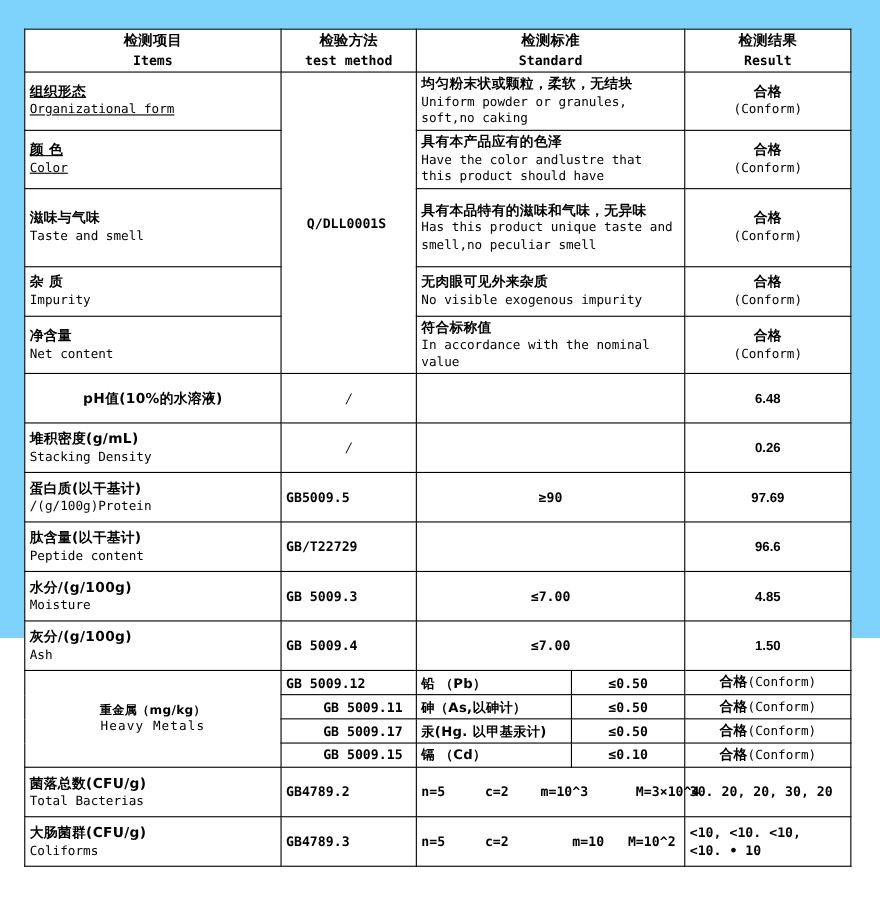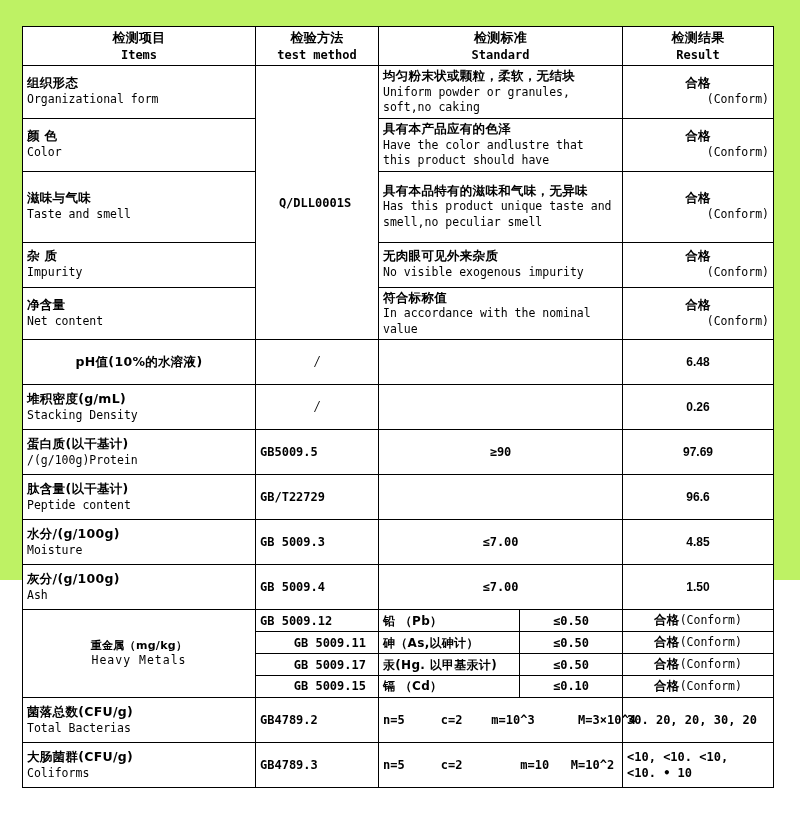--- a/index.html
+++ b/index.html
@@ -11,21 +11,21 @@
     width: 800px;
     height: 822px;
     font-family: "DejaVu Sans", "Liberation Sans", sans-serif;
     color: #000000;
     overflow: hidden;
   }
   #sheet {
     position: relative;
     width: 800px;
     height: 580px;
-    background: #bef264;
+    background: #7dd3fc;
   }
   table.report {
     position: absolute;
     left: 22px;
     top: 26px;
     width: 751px;
     border-collapse: collapse;
     table-layout: fixed;
     background: #fff;
   }
@@ -67,21 +67,21 @@
 
   .center { text-align: center; margin-left: 47px; }
   .pad-l  { padding-left: 10px; margin-top: 20px; }
 
   .std-cell .cn { display: block; }
   .std-cell .en { display: block; }
   .std-cell { padding-left: 5px; padding-right: 4px; margin-left: 42px; }
 
   .result-cell { text-align: center; }
   .result-cell .cn { display: block; font-weight: bold; }
-  .result-cell .en { display: block; text-align: right; }
+  .result-cell .en { display: block; }
 
   .result-inline .cn { display: inline; font-weight: bold; }
   .result-inline .en { display: inline; }
 
   .big-center {
     text-align: center;
     font-family: "DejaVu Sans Mono", "Liberation Mono", monospace;
     font-size: 13px;
     font-weight: bold;
   }
@@ -122,21 +122,21 @@
     padding-left: 6px;
   }
   .bact-result {
     font-family: "DejaVu Sans Mono", "Liberation Mono", monospace;
     font-size: 12px;
     font-weight: bold;
     text-align: left;
     padding-left: 8px;
     white-space: pre-line;
   }
-  .tall-1 { height: 44px; }
+  .tall-1 { height: 44px; text-decoration: underline; }
   .tall-2 { height: 46px; }
   .tall-3 { height: 66px; }
   .tall-4 { height: 40px; }
   .tall-5 { height: 30px; }
 </style>
 </head>
 <body>
 
 <div id="sheet">
   <table class="report">

